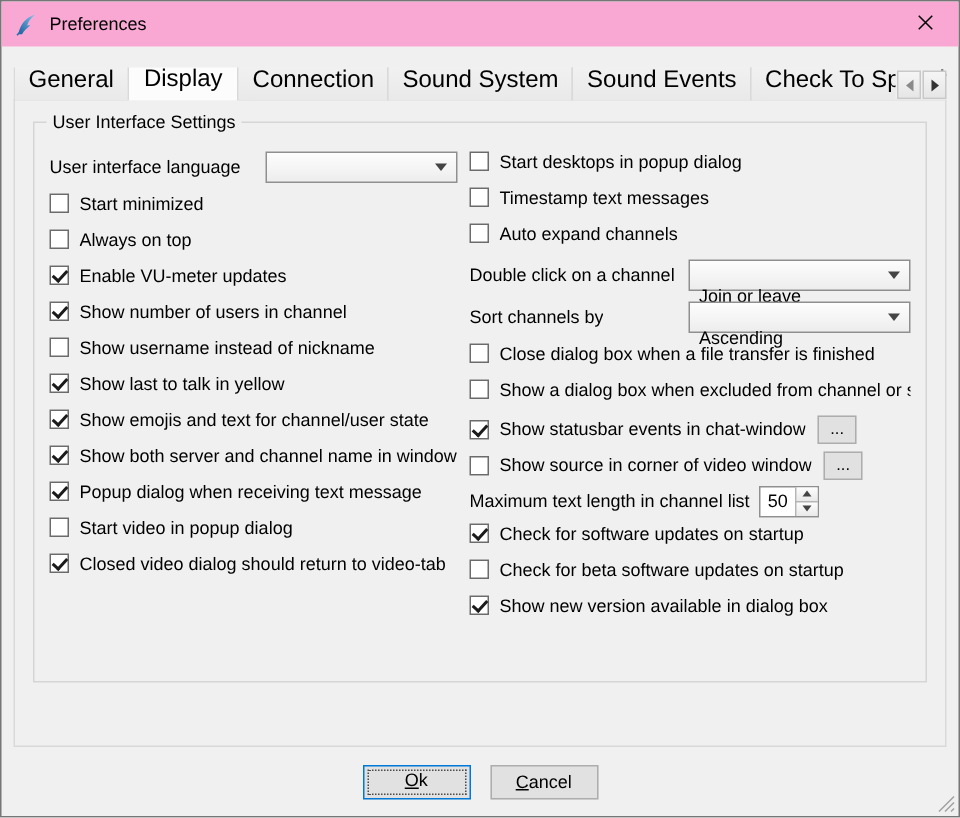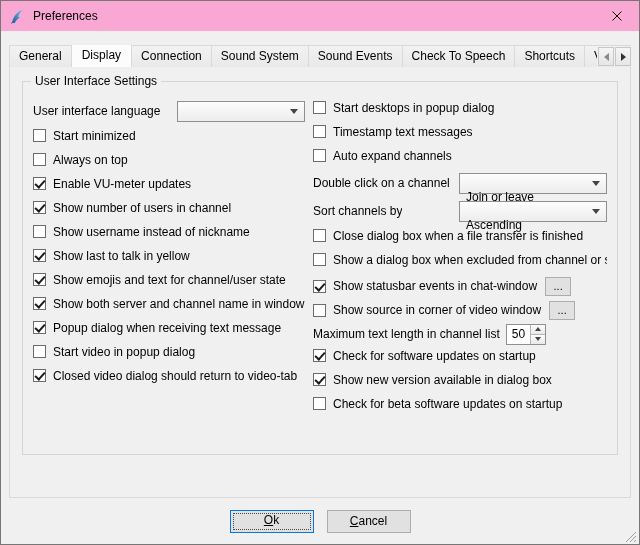--- a/index.html
+++ b/index.html
@@ -5,21 +5,21 @@
   html,body{margin:0;padding:0;background:#d8d8d8;font-family:"Liberation Sans",sans-serif;}
   .window{position:relative;width:640px;height:545px;background:#f0f0f0;border:1px solid #767676;box-sizing:border-box;overflow:hidden;}
   
   .titlebar{height:30px;background:#f9a8d4;display:flex;align-items:center;box-sizing:border-box;padding-left:8px;}
   .app-icon{width:17px;height:17px;margin-right:7px;flex:none;}
   .title-text{font-size:12px;color:#000;}
   .close-btn{margin-left:auto;width:45px;height:30px;display:flex;align-items:center;justify-content:center;}
   
   .tab-area{position:absolute;top:44px;left:8px;right:8px;bottom:46px;display:flex;flex-direction:column;}
   .tabbar{display:flex;align-items:flex-end;height:22px;flex:none;position:relative;z-index:2;padding-right:34px;overflow:hidden;white-space:nowrap;}
-  .tab{padding:3px 9px 4px;font-size:12px;color:#000;background:linear-gradient(#f2f2f2,#e9e9e9);border:1px solid #d9d9d9;border-bottom:none;margin-right:-1px;flex:none;}
+  .tab{padding:3px 9px 4px;font-size:16px;color:#000;background:linear-gradient(#f2f2f2,#e9e9e9);border:1px solid #d9d9d9;border-bottom:none;margin-right:-1px;flex:none;}
   .tab.selected{background:#fcfcfc;padding:4px 10px 5px;margin-bottom:-1px;position:relative;z-index:3;border-bottom:1px solid #fcfcfc;}
   .tab-scroller{position:absolute;right:0;top:2px;display:flex;z-index:4;background:#f0f0f0;}
   .tab-scroll-btn{width:16px;height:19px;border:1px solid #c8c8c8;background:linear-gradient(#f5f5f5,#e6e6e6);display:flex;align-items:center;justify-content:center;margin-left:1px;box-sizing:border-box;}
   .tri-left{width:0;height:0;border:4px solid transparent;border-right:5px solid #8a8a8a;border-left:none;}
   .tri-right{width:0;height:0;border:4px solid transparent;border-left:5px solid #333;border-right:none;}
   .pane{flex:1;border:1px solid #d9d9d9;margin-top:-1px;background:#f0f0f0;position:relative;box-sizing:border-box;}
   
   .groupbox{position:relative;margin:14px 12px 0 12px;height:374px;border:1px solid #d5d5d5;box-sizing:border-box;padding:18px 10px 0 10px;}
   .groupbox-title{position:absolute;top:-8px;left:8px;background:#f0f0f0;padding:0 4px;font-size:12px;color:#000;}
   .columns{display:flex;}
@@ -44,21 +44,21 @@
   .spin-value{padding:0 5px;font-size:12px;display:flex;align-items:center;}
   .spin-arrows{display:flex;flex-direction:column;}
   .spin-btn{width:15px;flex:1;display:flex;align-items:center;justify-content:center;background:linear-gradient(#fdfdfd,#e9e9e9);border-left:1px solid #b5b5b5;box-sizing:border-box;}
   .spin-btn + .spin-btn{border-top:1px solid #b5b5b5;}
   .tri-up{width:0;height:0;border:3px solid transparent;border-bottom:4px solid #444;border-top:none;}
   .tri-down{width:0;height:0;border:3px solid transparent;border-top:4px solid #444;border-bottom:none;}
   
   .mini-btn{margin-left:8px;min-width:26px;height:19px;box-sizing:border-box;border:1px solid #adadad;background:#e1e1e1;font-size:11px;line-height:16px;text-align:center;padding:0 4px;flex:none;}
   
   .footer{position:absolute;left:0;right:0;bottom:11px;display:flex;justify-content:center;gap:13px;}
-  .btn{width:84px;height:23px;box-sizing:border-box;border:1px solid #adadad;background:#e1e1e1;font-size:12px;text-align:center;line-height:21px;color:#000;}
+  .btn{width:72px;height:23px;box-sizing:border-box;border:1px solid #adadad;background:#e1e1e1;font-size:12px;text-align:center;line-height:21px;color:#000;}
   .btn::first-letter{text-decoration:underline;}
   .btn.default{border:1px solid #0078d7;position:relative;line-height:19px;}
   .btn.default::after{content:"";position:absolute;left:2px;right:2px;top:2px;bottom:2px;border:1px dotted #4a4a4a;pointer-events:none;}
   
   .resize-grip{position:absolute;right:2px;bottom:2px;width:13px;height:13px;}
 </style>
 </head>
 <body>
 
 <div class="window">
@@ -280,27 +280,27 @@
             </div>
 
             <div>
 
                 <div class="row">
                   <span class="check checked"></span>
                   <span class="lbl">Check for software updates on startup</span>
                 </div>
 
                 <div class="row">
+                  <span class="check"></span>
+                  <span class="lbl">Check for beta software updates on startup</span>
+                </div>
+
+                <div class="row">
                   <span class="check checked"></span>
                   <span class="lbl">Show new version available in dialog box</span>
-                </div>
-
-                <div class="row">
-                  <span class="check"></span>
-                  <span class="lbl">Check for beta software updates on startup</span>
                 </div>
               </div>
 
           </div>
         </div>
       </div>
     </div>
   </div>
 
   <div class="footer">

